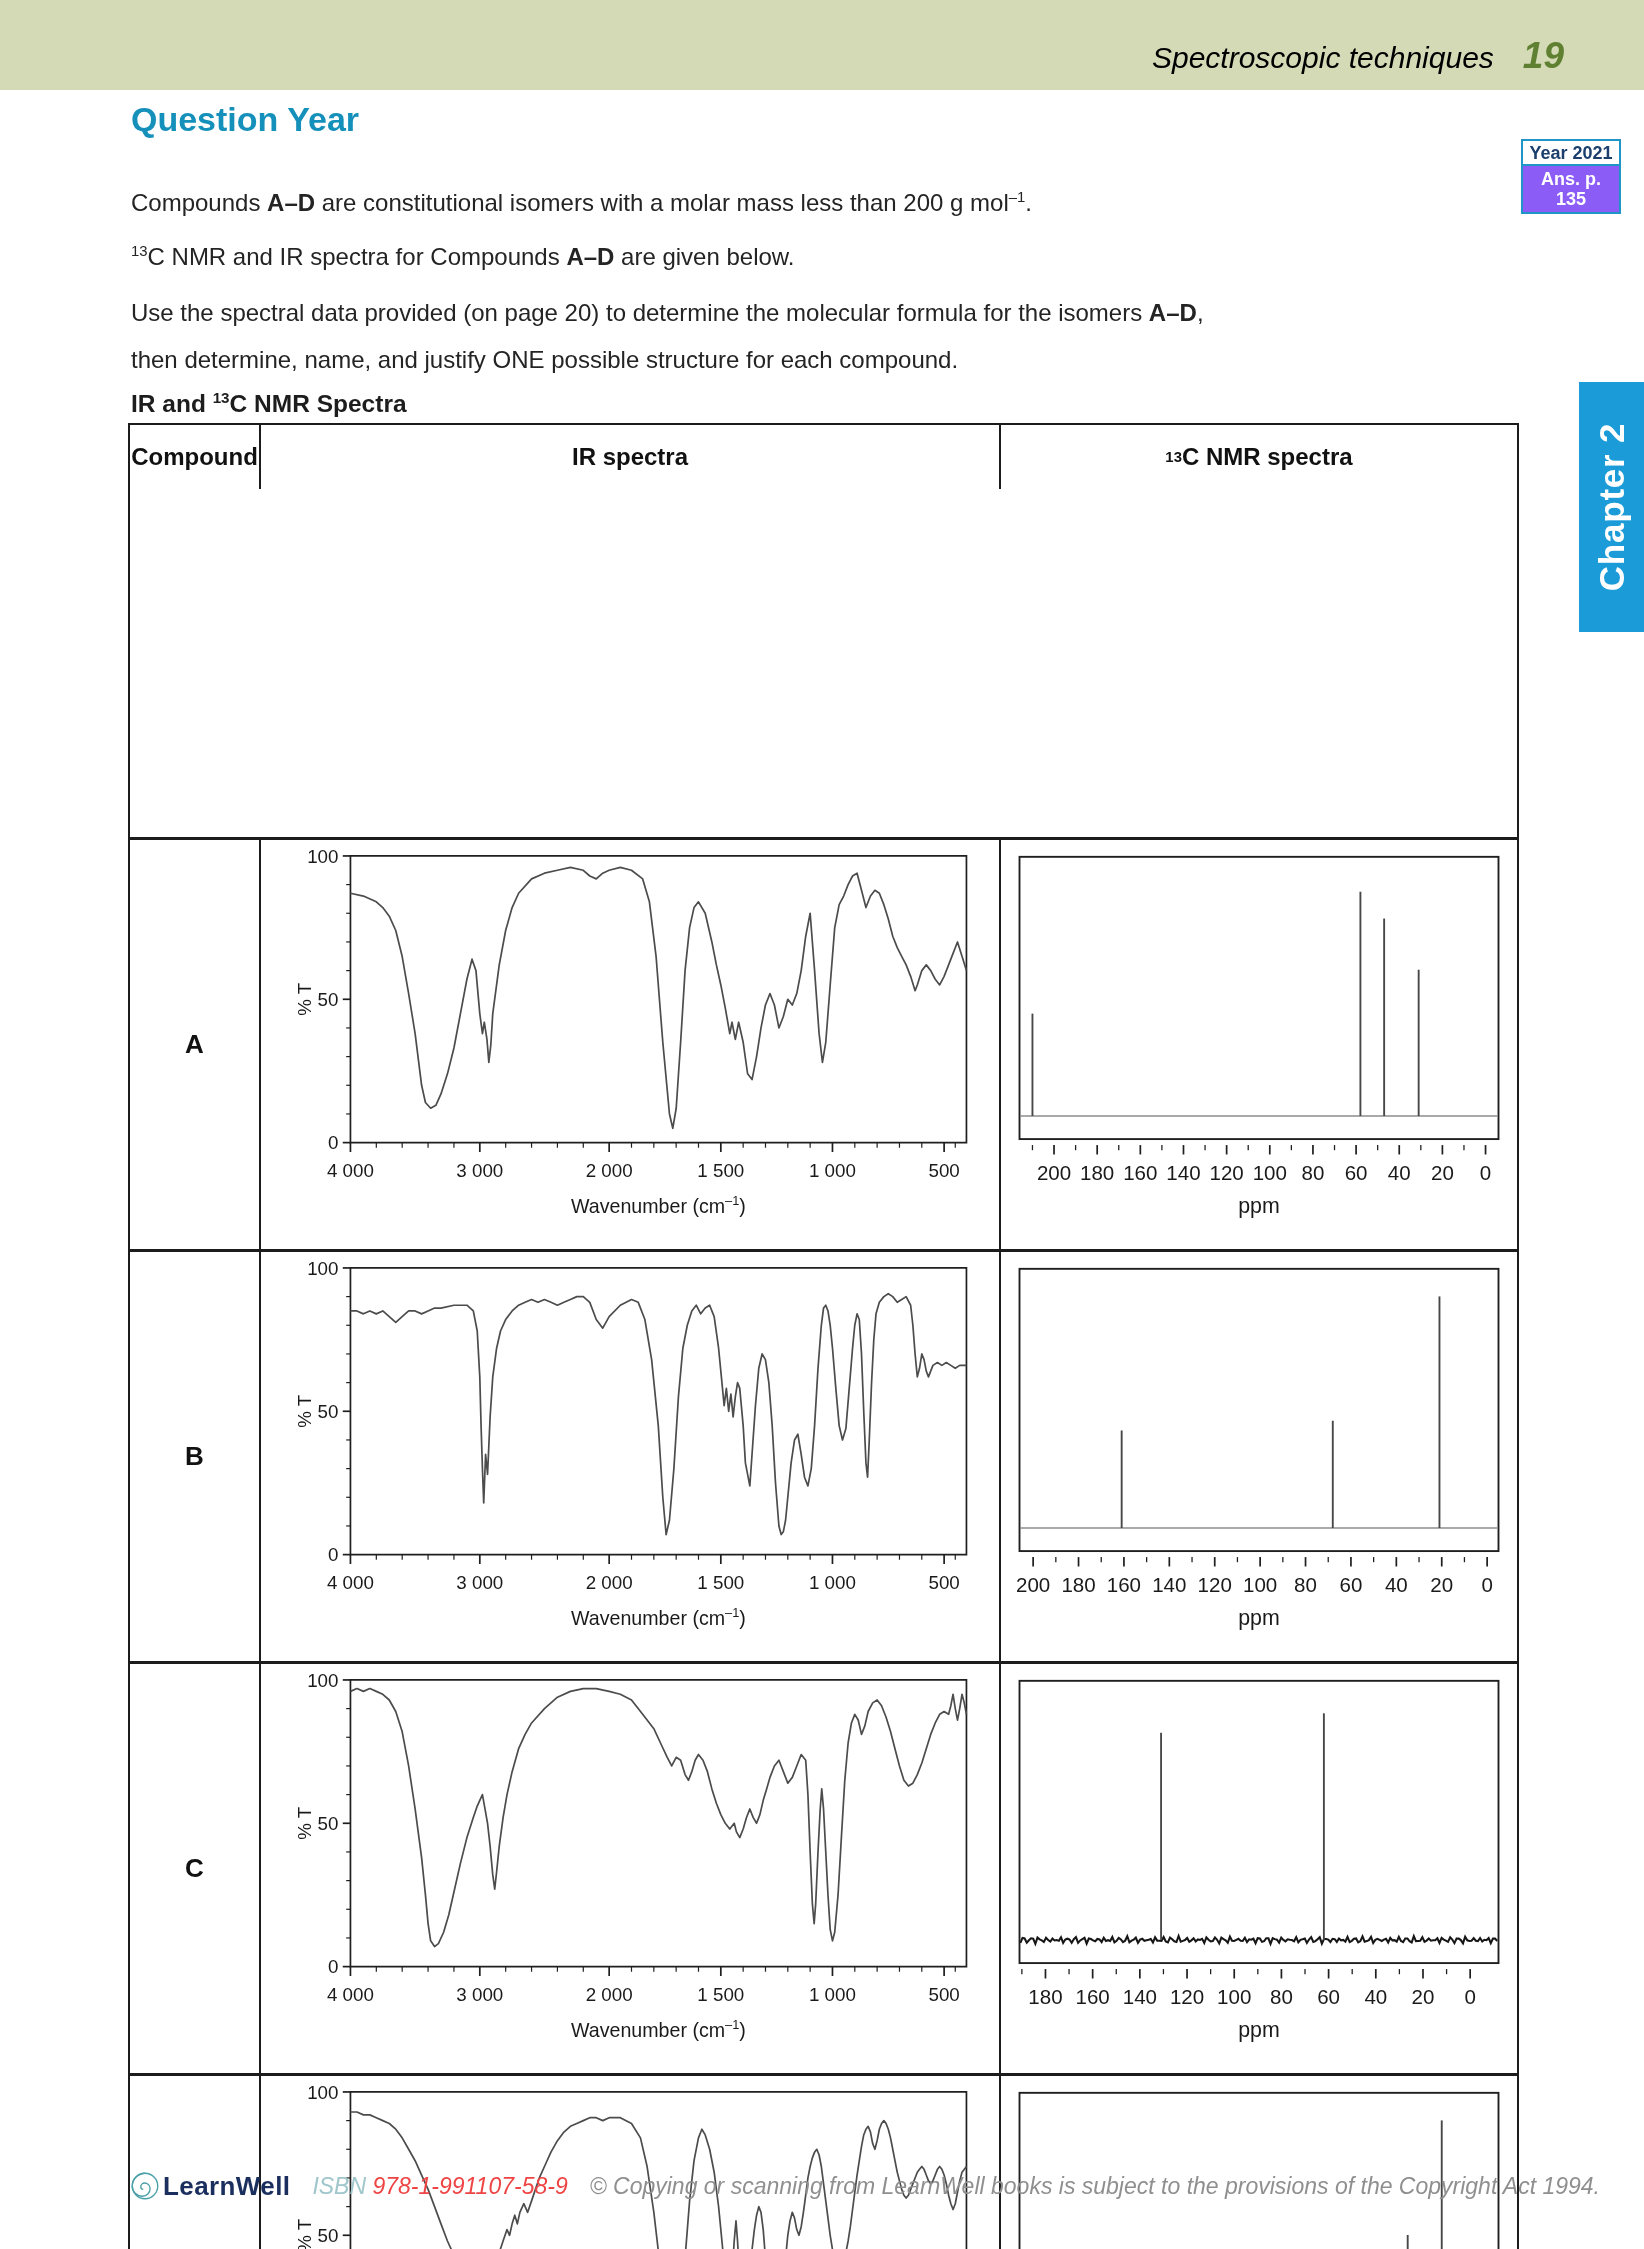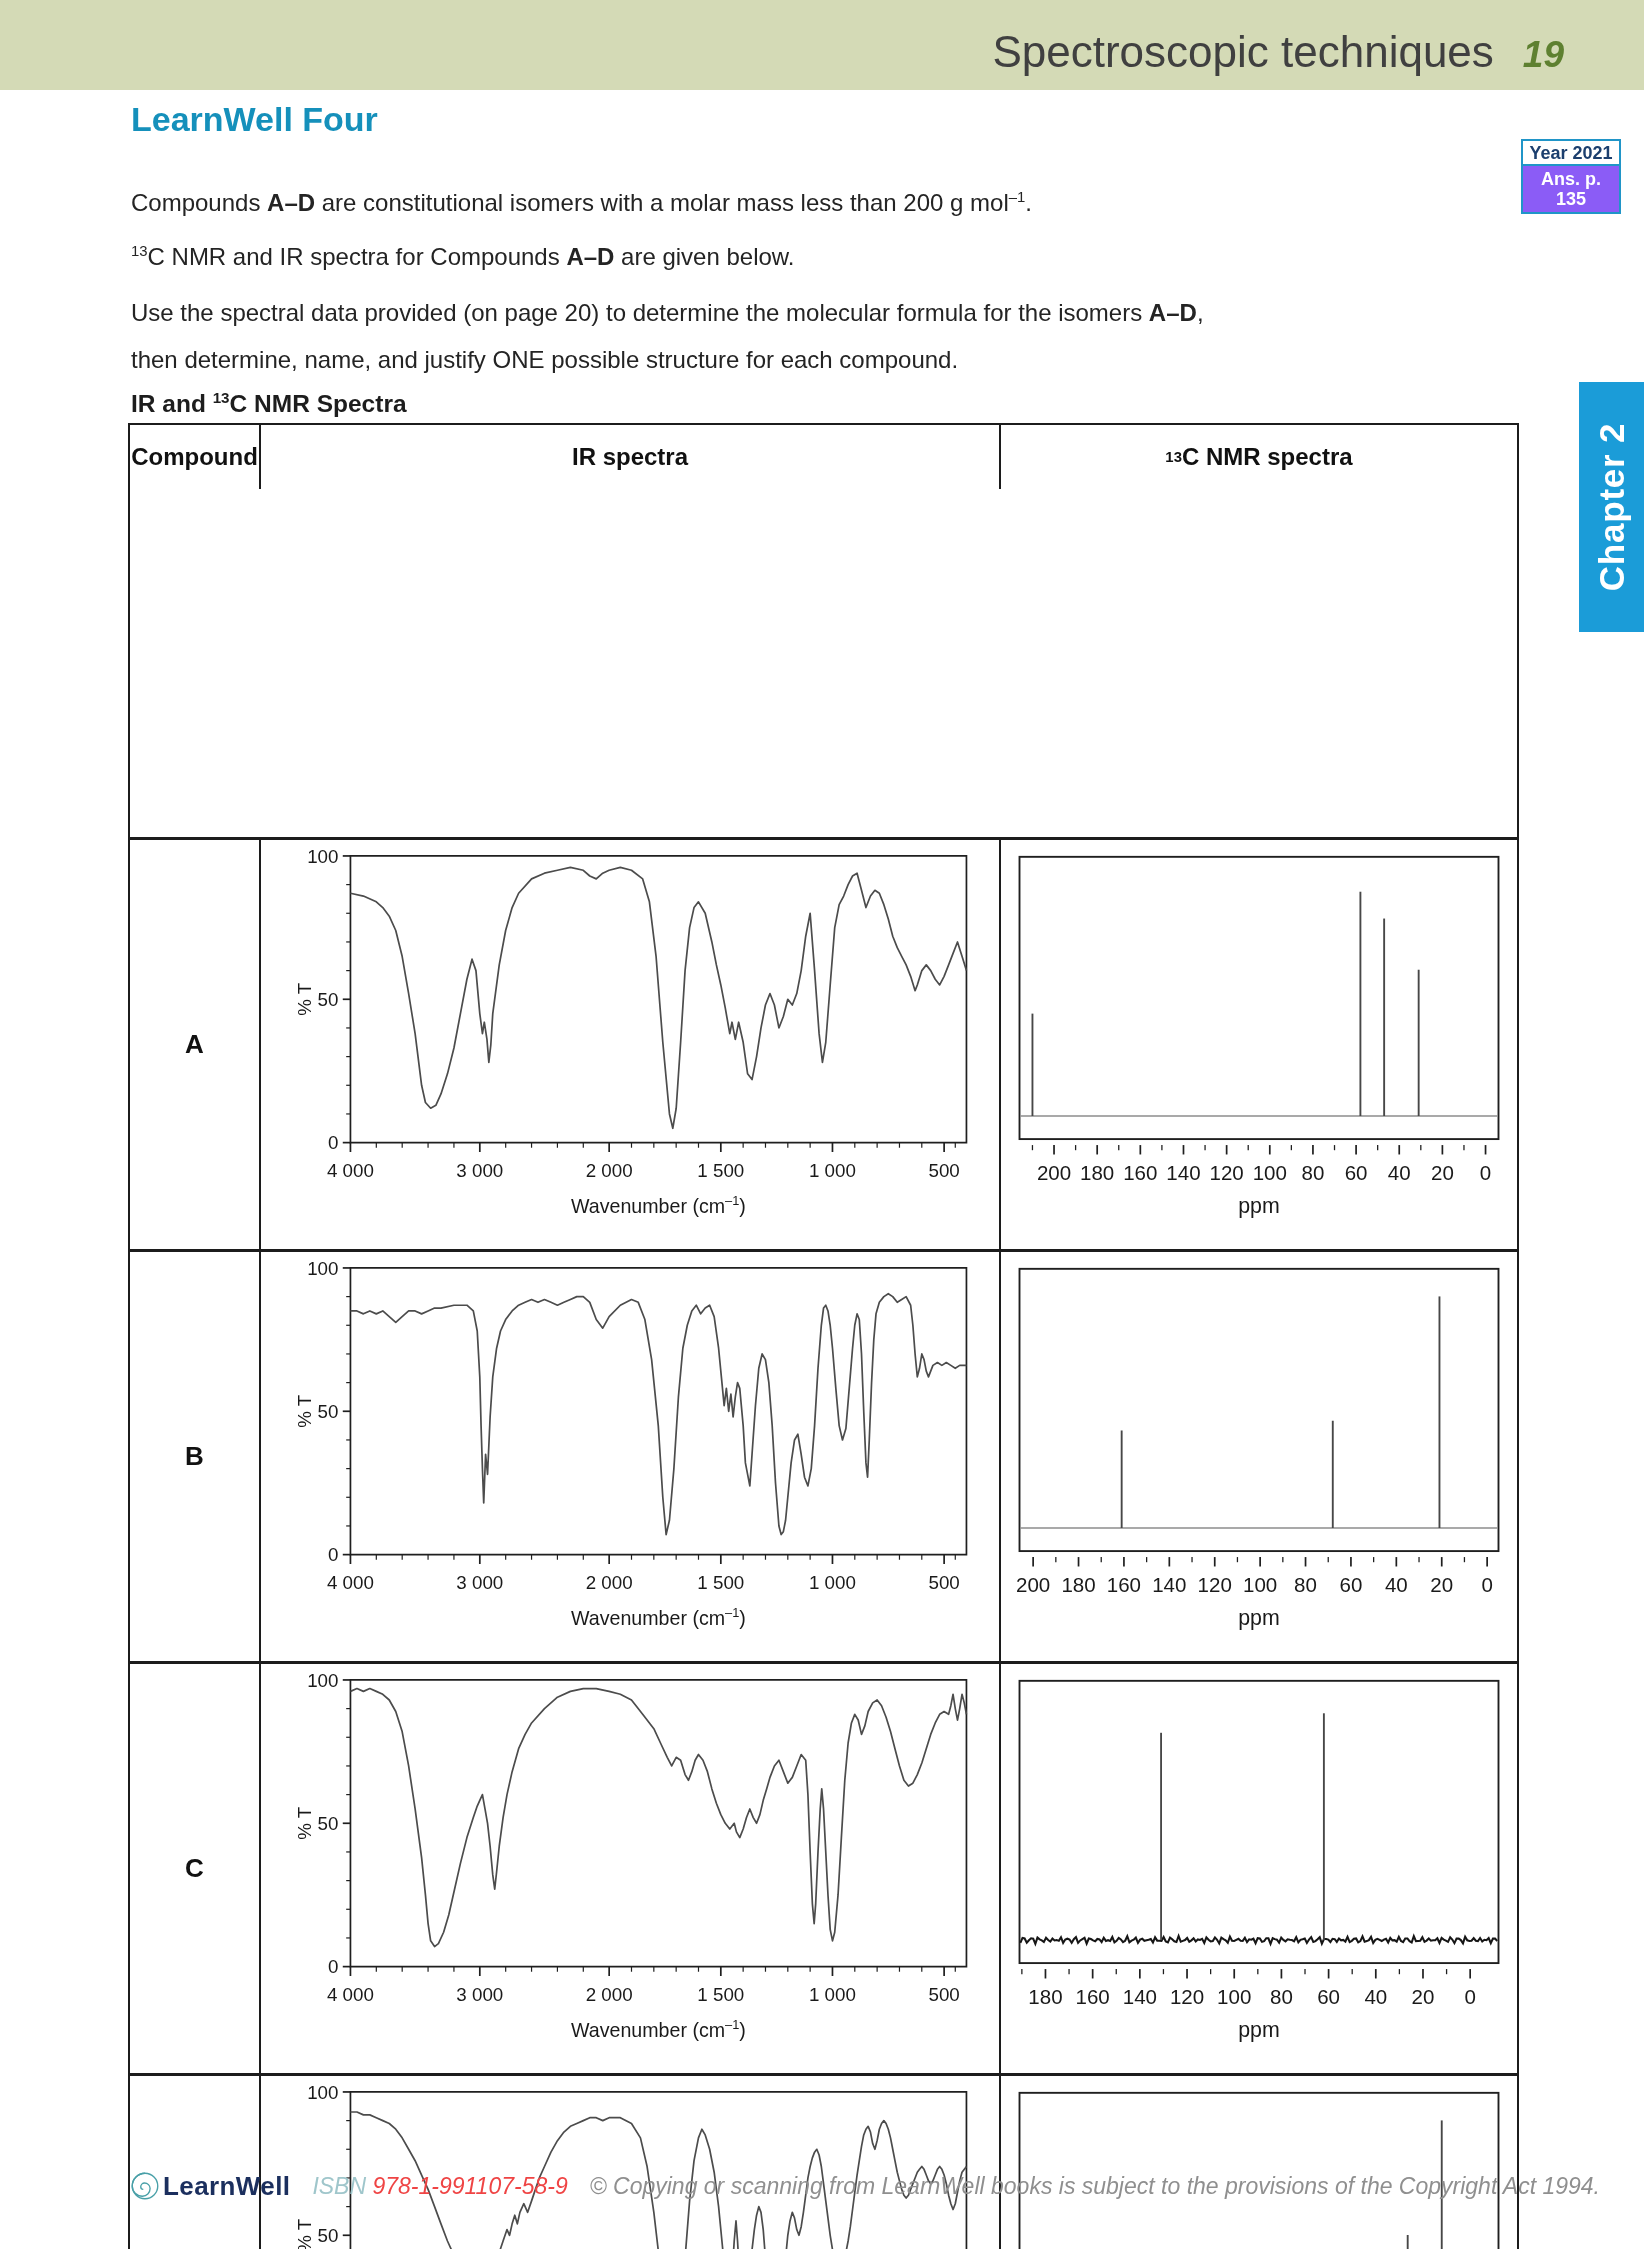--- a/index.html
+++ b/index.html
@@ -2,21 +2,21 @@
 <html style="font-size:13.5px"><head>
 <meta charset="utf-8">
 <style>
   html,body{margin:0;padding:0;background:#ffffff;}
   .page{position:relative;width:1645px;height:2250px;background:#ffffff;
         font-family:"Liberation Sans",sans-serif;color:#262626;overflow:hidden;}
 
   
   .band{position:absolute;left:0;top:0;width:100%;height:90px;background:#d4dab6;}
   .band-inner{position:absolute;right:81px;bottom:13.5px;display:flex;align-items:baseline;gap:29px;}
-  .band-title{font-size:44px;color:#404040;}
+  .band-title{font-style:italic;font-size:30px;color:#000000;}
   .band-page{font-style:italic;font-weight:bold;font-size:37px;color:#5e8030;}
 
   
   .chapter-tab{position:absolute;top:382px;right:0;width:66px;height:250px;background:#1b9cd8;}
   .chapter-tab span{position:absolute;top:50%;left:50%;transform:translate(-50%,-50%) rotate(-90deg);
         white-space:nowrap;color:#ffffff;font-weight:bold;font-size:35px;letter-spacing:0.8px;}
 
   
   .q-title{position:absolute;left:131px;top:100px;margin:0;font-size:34px;font-weight:bold;color:#1590bb;}
   .badge{position:absolute;top:139px;right:24px;width:100px;font-weight:bold;font-size:18px;text-align:center;line-height:1.15;border-radius:28px;}
@@ -60,21 +60,21 @@
     <div class="band-inner">
       <span class="band-title">Spectroscopic techniques</span>
       <span class="band-page">19</span>
     </div>
   </div>
 
   <div class="chapter-tab">
     <span>Chapter 2</span>
   </div>
 
-  <h1 class="q-title">LearnWell Four</h1>
+  <h1 class="q-title">Question Year</h1>
 
   <div class="badge">
     <div class="badge-year">Year 2021</div>
     <div class="badge-ans">Ans. p. 135</div>
   </div>
 
   <p class="body-text p1"><span>Compounds </span><span class="b">A–D</span><span> are constitutional isomers with a molar mass less than 200 g mol</span><span class="sup">–1</span><span>.</span></p>
 
   <p class="body-text p2"><span class="sup">13</span><span>C NMR and IR spectra for Compounds </span><span class="b">A–D</span><span> are given below.</span></p>
 

